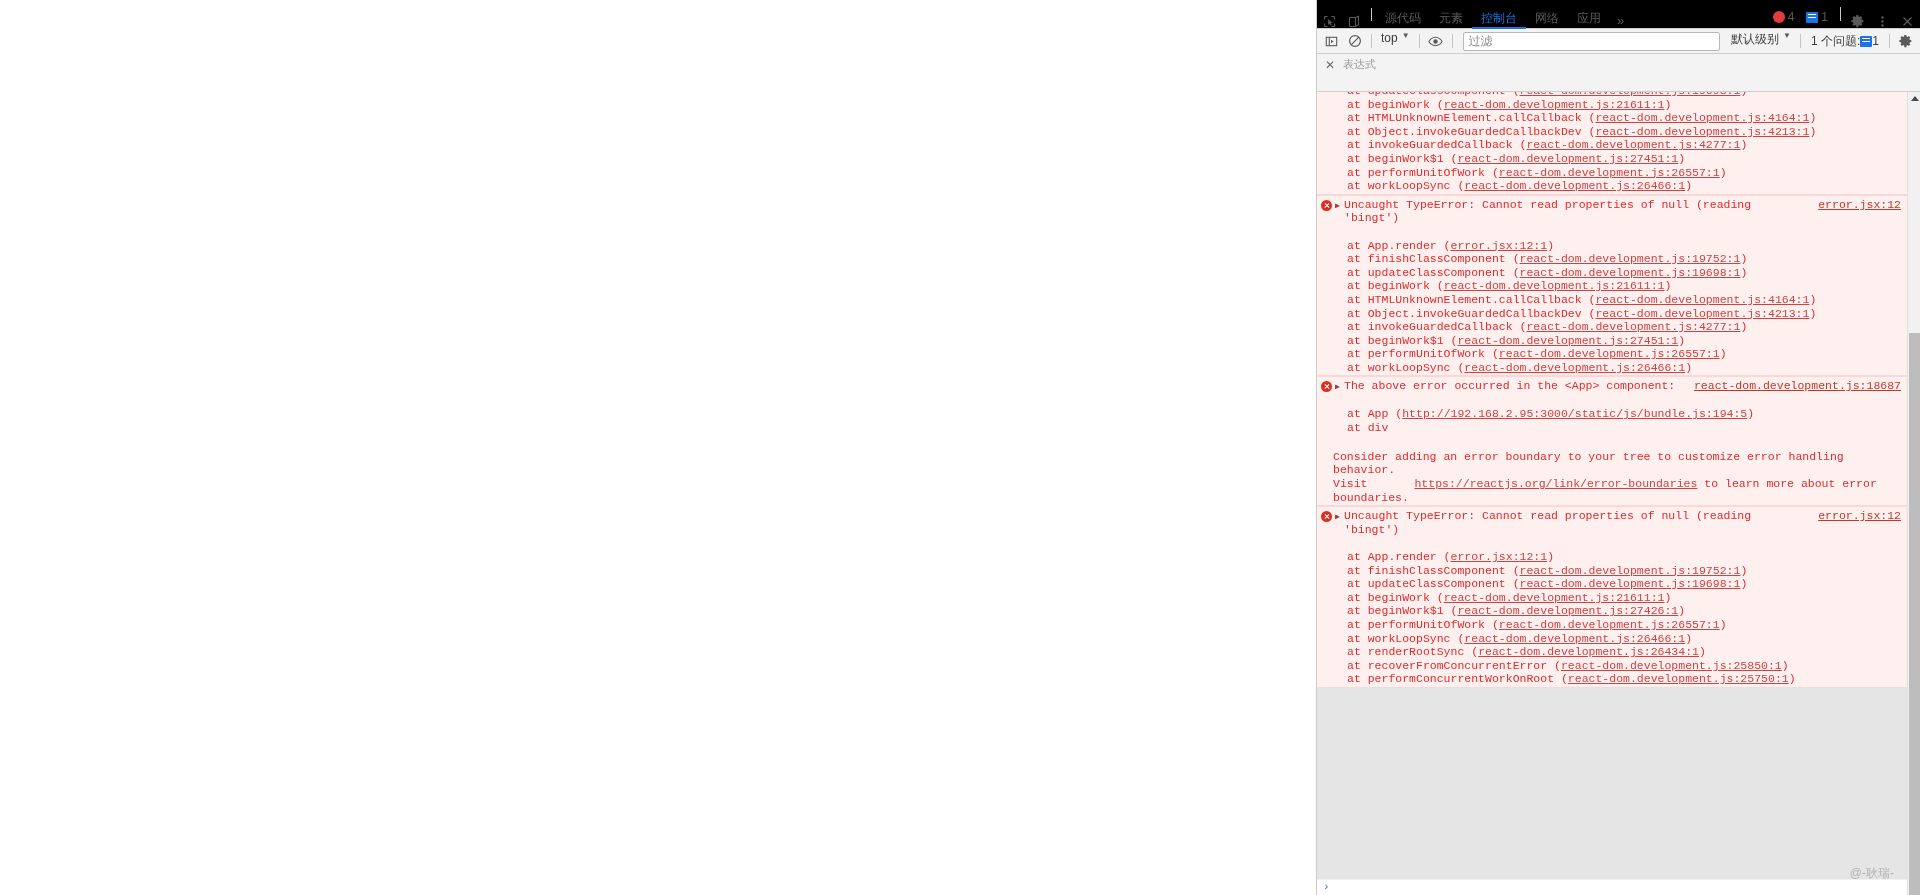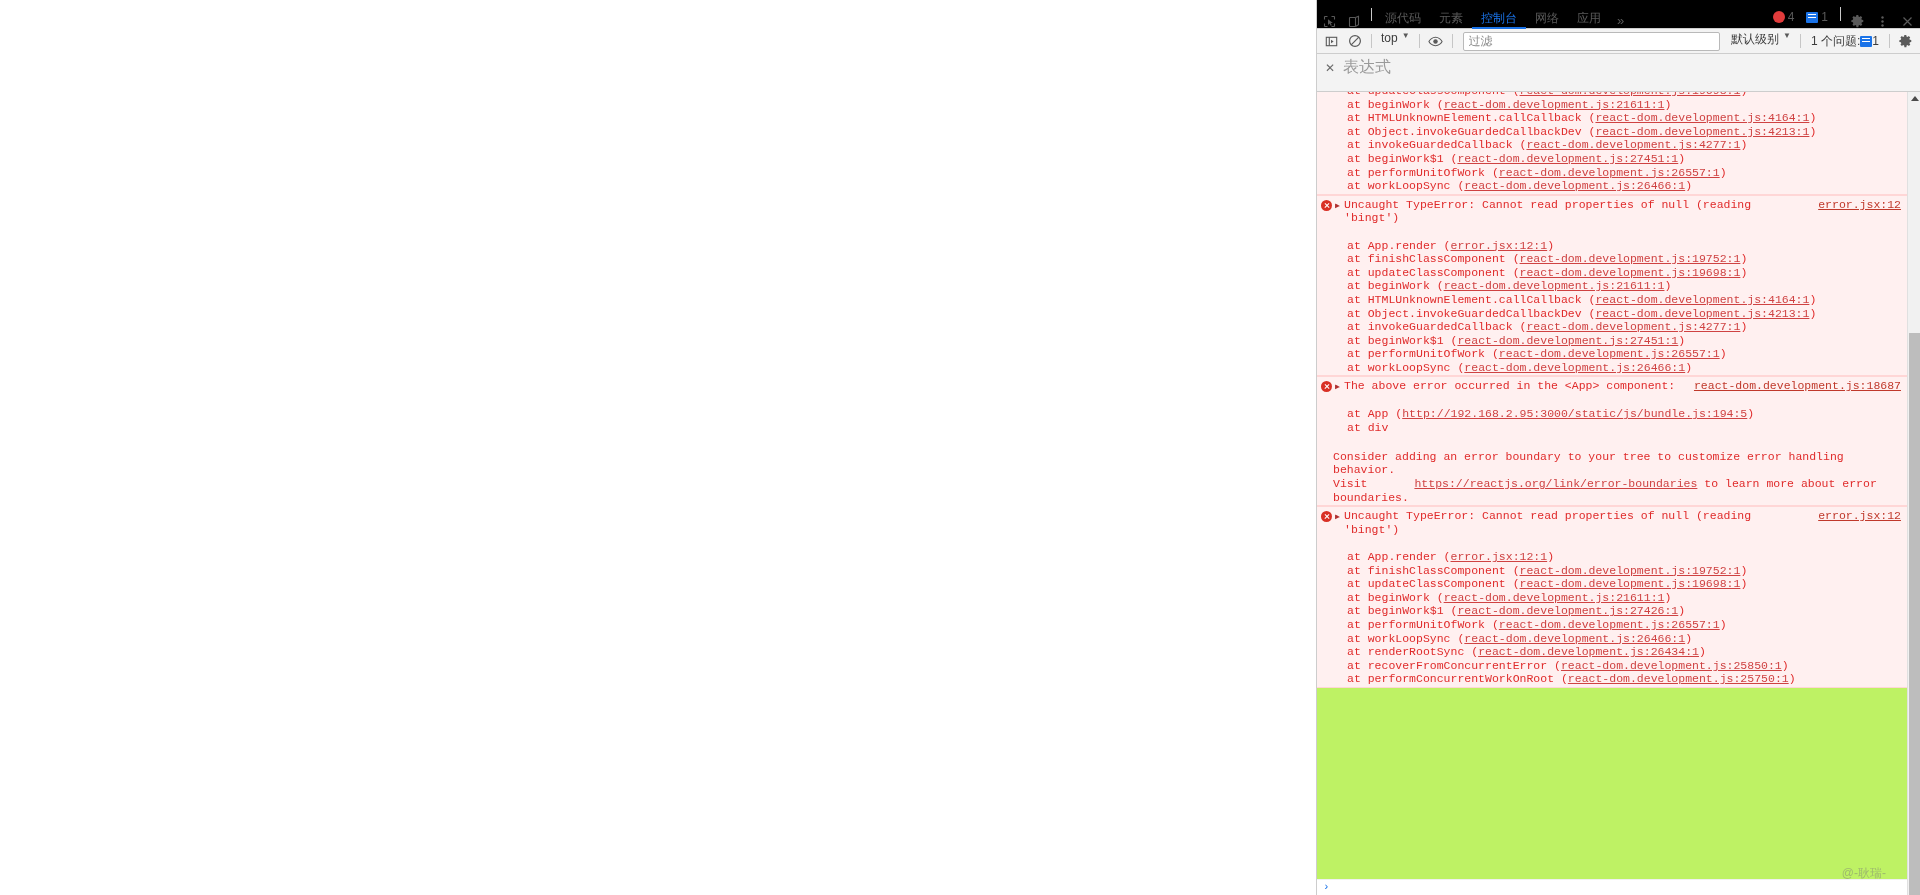--- a/index.html
+++ b/index.html
@@ -116,27 +116,27 @@
     min-height: 38px;
     background: #f3f3f3;
     border-bottom: 1px solid #cdcdcd;
     padding: 3px 0 4px 6px;
   }
   .expr-row { display:flex; align-items:center; gap:6px; }
   .expr-x {
     font-size: 12px; color:#6b6b6b; cursor:pointer; line-height:1;
     padding: 1px 2px;
   }
-  .expr-label { font-size: 16px; color:#9a9a9a; }
+  .expr-label { font-size: 11px; color:#9a9a9a; }
   .expr-value { font-size: 12px; color:#1a1a1a; padding-left: 4px; margin-top: 2px; }
 
   
   .dt-body {
     flex: 1 1 auto; position: relative; overflow: hidden;
-    background: #bef264;
+    background: #e5e5e5;
     font-family: "Liberation Mono", "DejaVu Sans Mono", monospace;
     font-size: 11.5px;
     line-height: 13.6px;
   }
   .body-scroll {
     position:absolute; left:0; top:0; right:13px; bottom:0;
     overflow: hidden;
   }
 
   .msg {
@@ -213,21 +213,21 @@
 
   
   .prompt-row {
     position:absolute; left:0; right:13px; bottom:0; height:16px;
     background:#fff; display:flex; align-items:center; padding-left:6px;
     border-top: 1px solid #f0f0f0;
   }
   .prompt-caret { color:#1a73e8; font-size:11px; font-family:"Liberation Mono", monospace; }
 
   .watermark {
-    position:absolute; right:34px; bottom:14px;
+    position:absolute; right:26px; bottom:14px;
     font-size: 12px; color: rgba(120,120,120,0.45);
     font-family: "Liberation Sans", sans-serif;
     pointer-events:none; white-space:nowrap;
   }
 
   svg { display:block; }
 </style>
 </head>
 <body>
 

